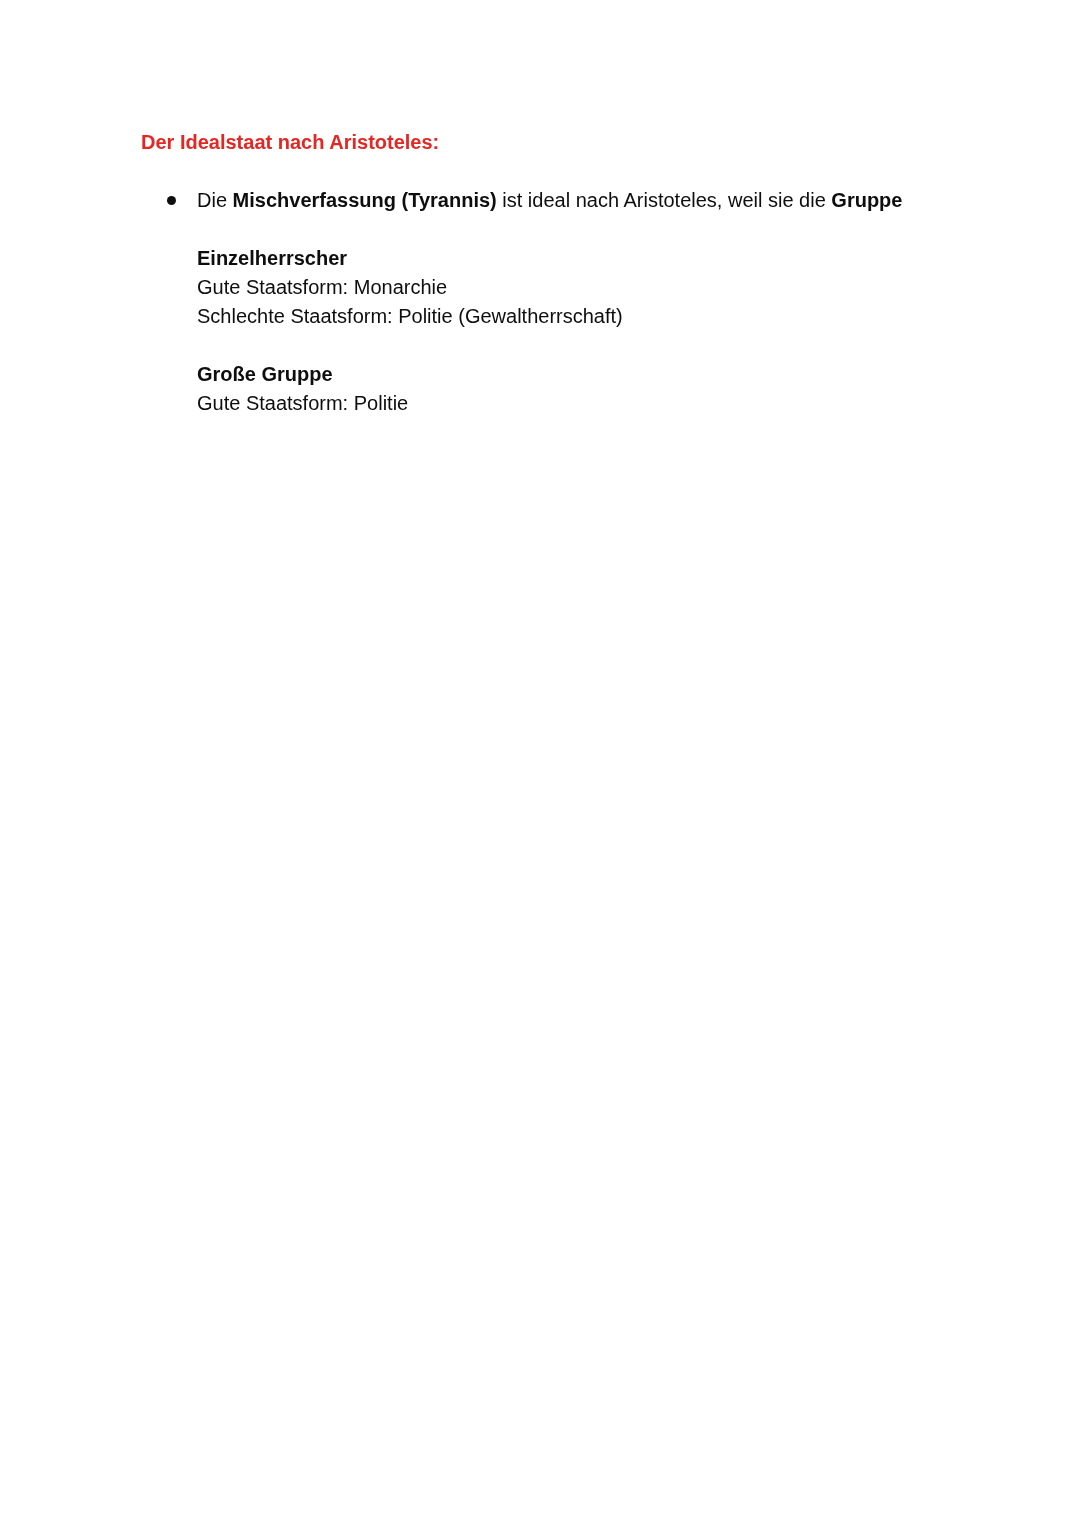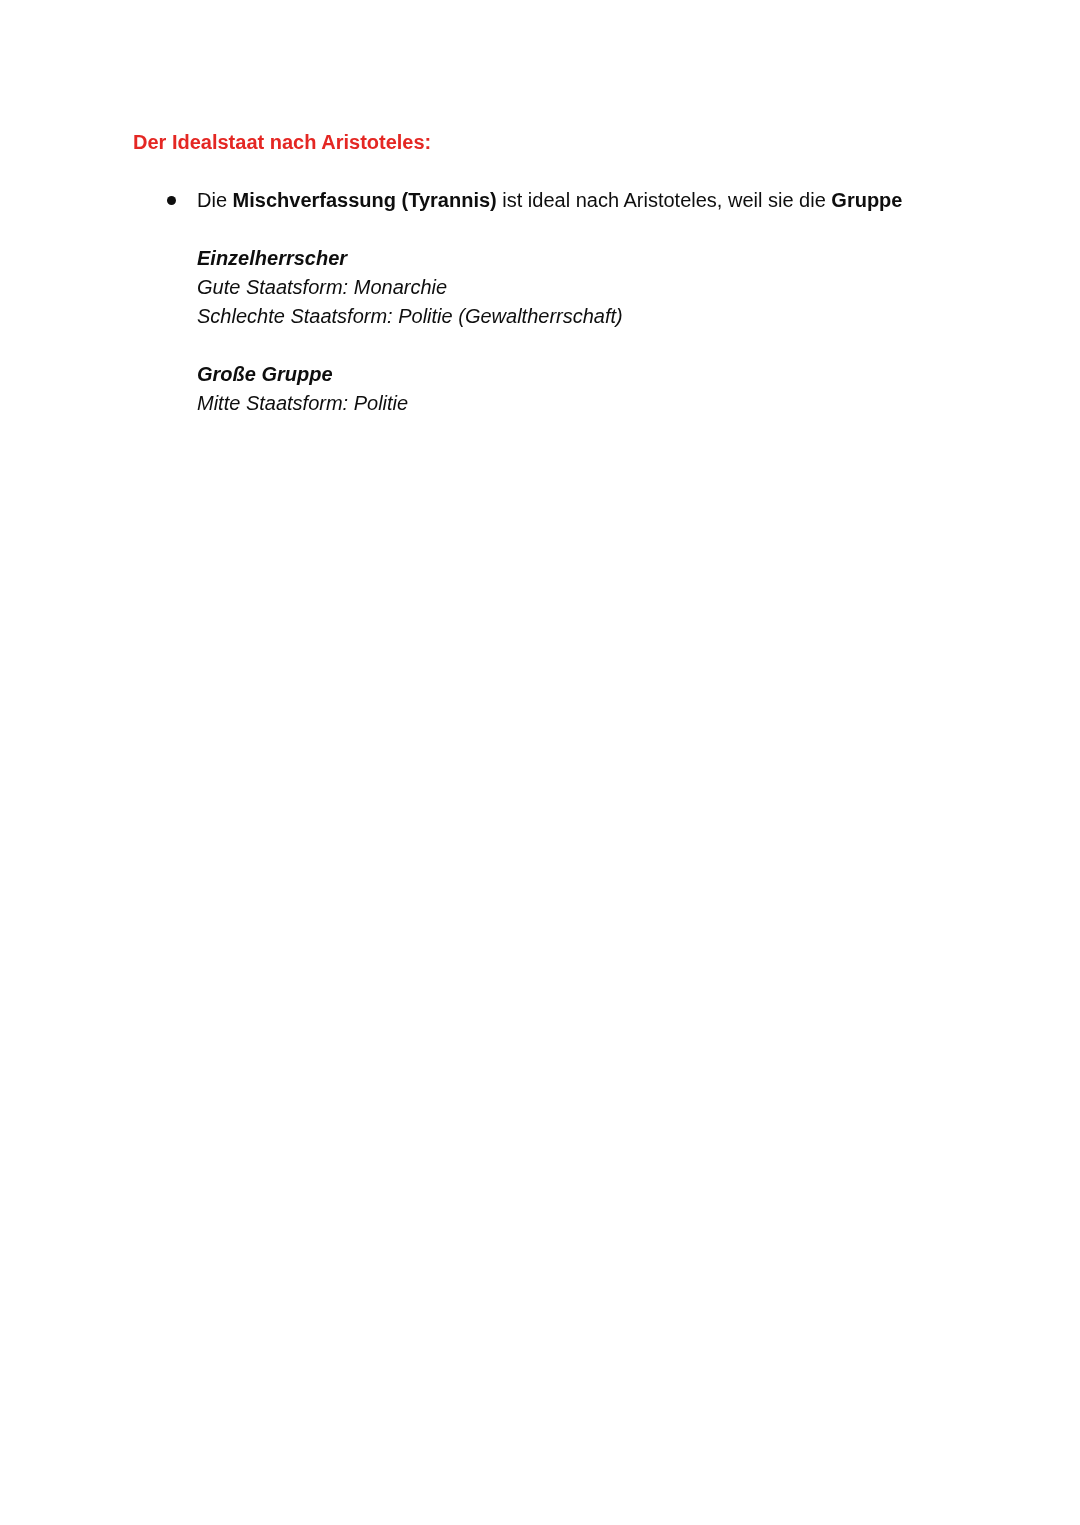--- a/index.html
+++ b/index.html
@@ -22,21 +22,21 @@
   .doc {
     position: absolute;
     left: 129px;
     top: 128px;
     width: 830px;
     font-size: 20px;
     line-height: 29px;
     color: #0e0e0e;
   }
   .doc-heading {
-    margin: 0 0 29px 4px;
+    margin: 0 0 29px 12px;
     font-size: 20px;
     line-height: 29px;
     font-weight: bold;
     
   }
   .bullet-item {
     position: relative;
     padding-left: 68px;
     margin: 0 0 29px 0;
   }
@@ -44,21 +44,20 @@
     position: absolute;
     left: 38px;
     top: 10px;
     width: 9px;
     height: 9px;
     border-radius: 50%;
     background: #0e0e0e;
   }
   .section {
     margin: 15px 0 29px 68px;
-    font-style: italic;
   }
   .section:last-child {
     margin-bottom: 0;
   }
   .line {
     white-space: pre-wrap;
   }
   .section-title {
     font-weight: bold;
   }
@@ -81,17 +80,17 @@
 
     <div class="section">
       <div class="line section-title">Einzelherrscher</div>
       <div class="line">Gute Staatsform: Monarchie</div>
       <div class="line">Schlechte Staatsform: Politie (Gewaltherrschaft)</div>
     </div>
 
 
     <div class="section">
       <div class="line section-title">Große Gruppe</div>
-      <div class="line">Mitte Staatsform: Politie</div>
+      <div class="line">Gute Staatsform: Politie</div>
     </div>
 
   </div>
 </div>
 
 </body></html>

